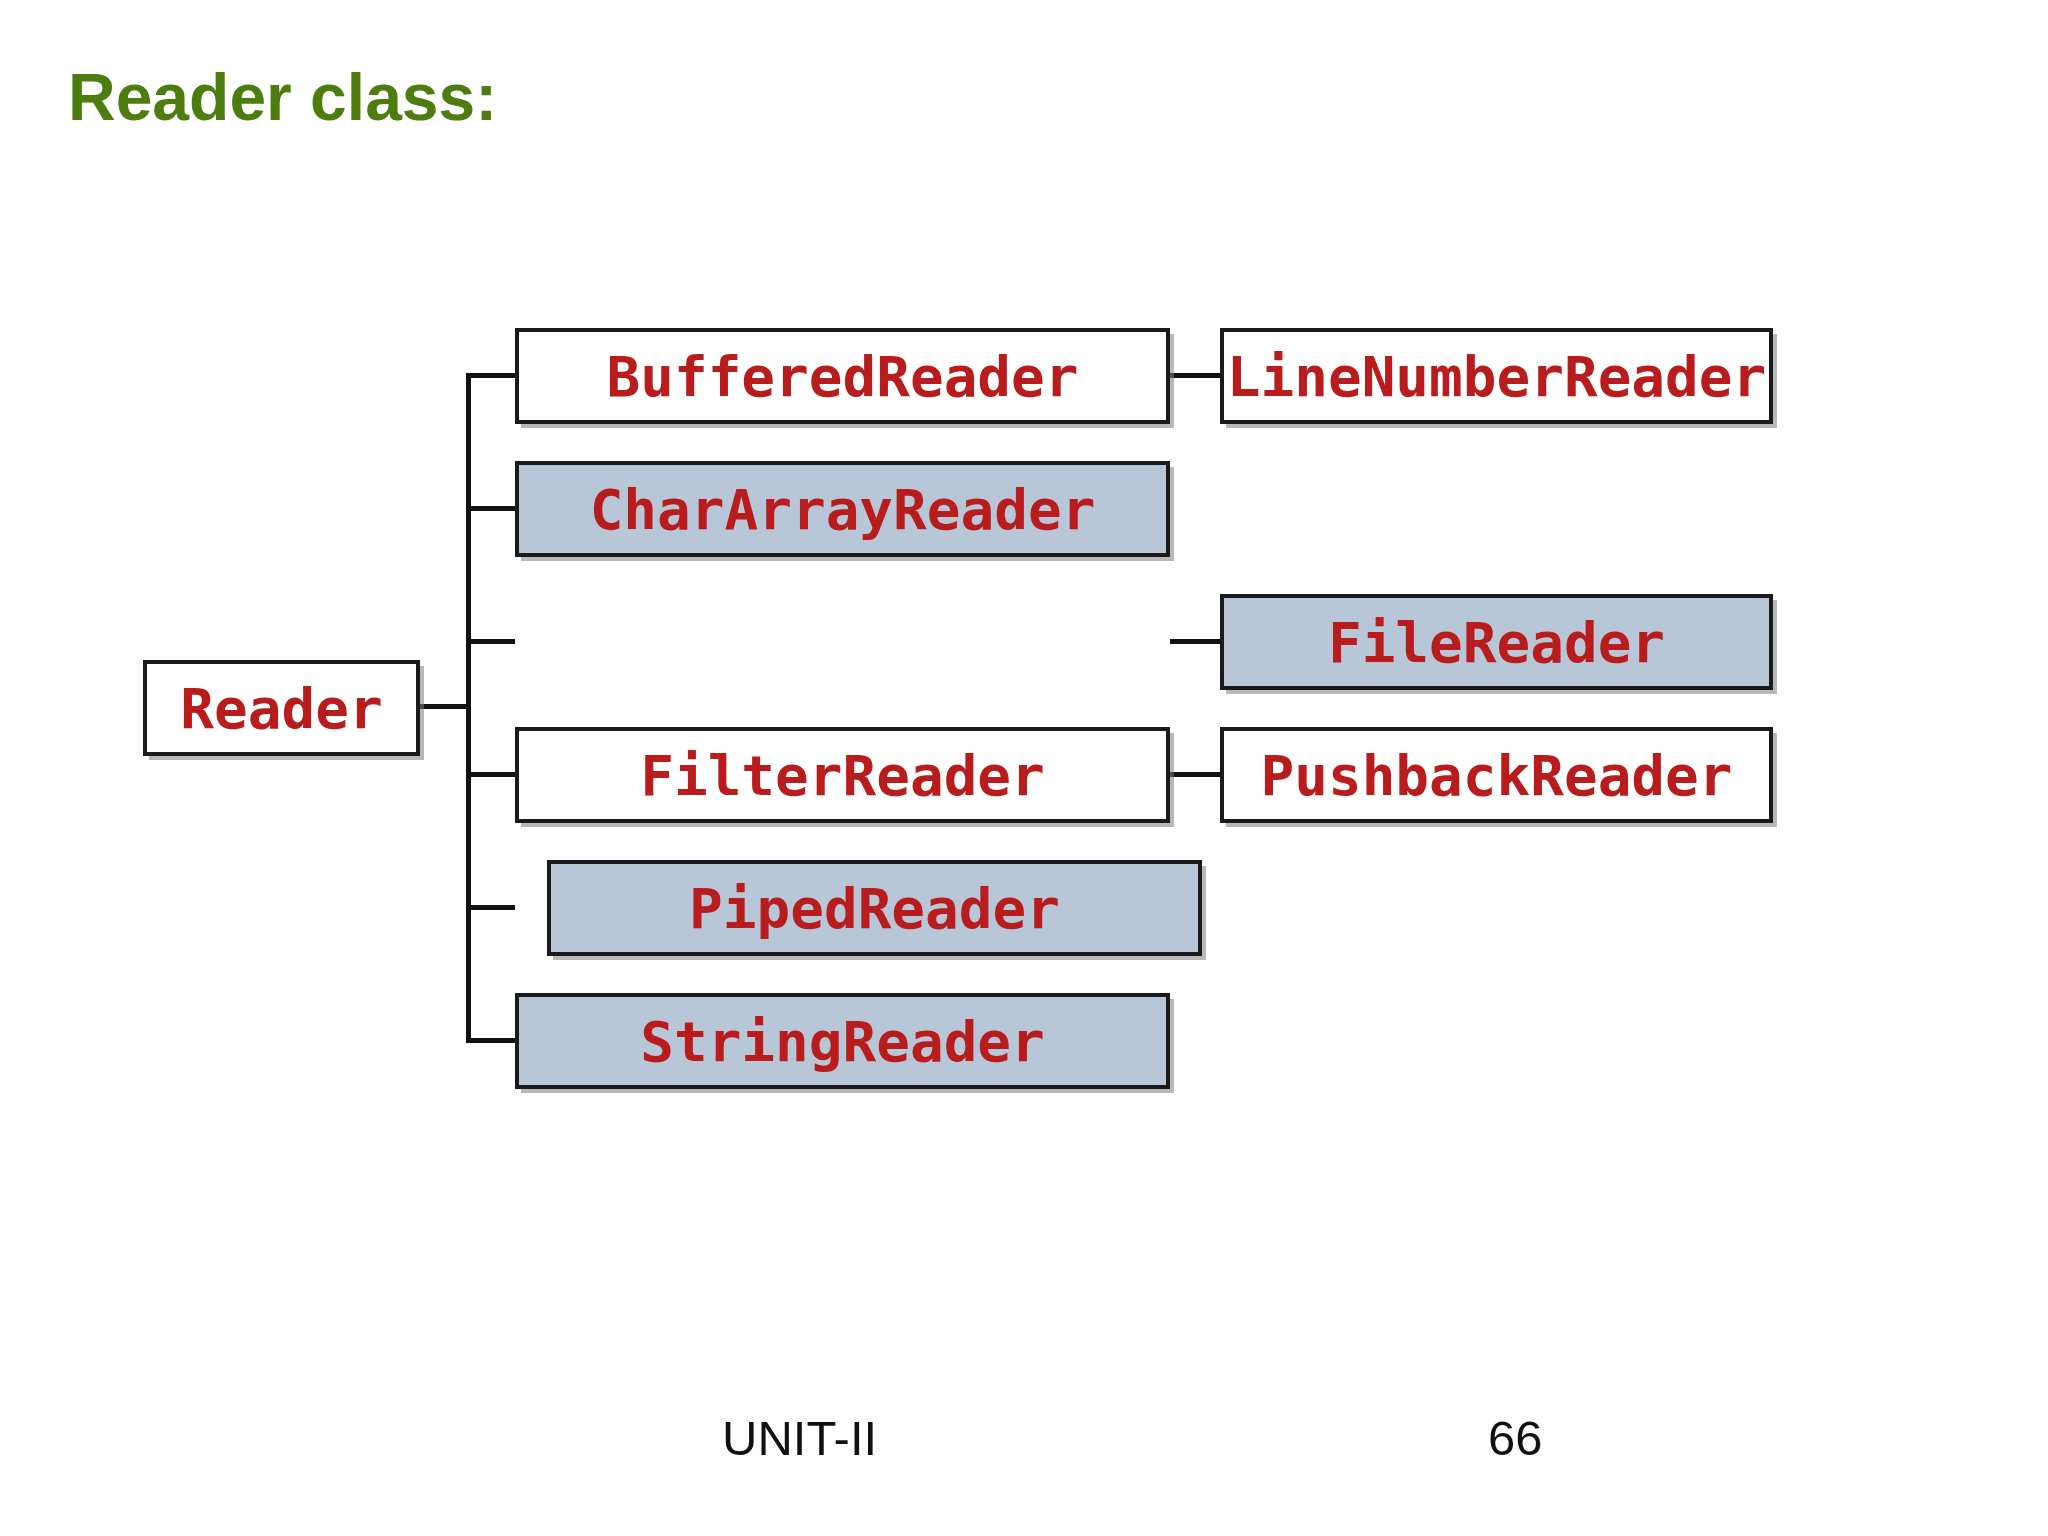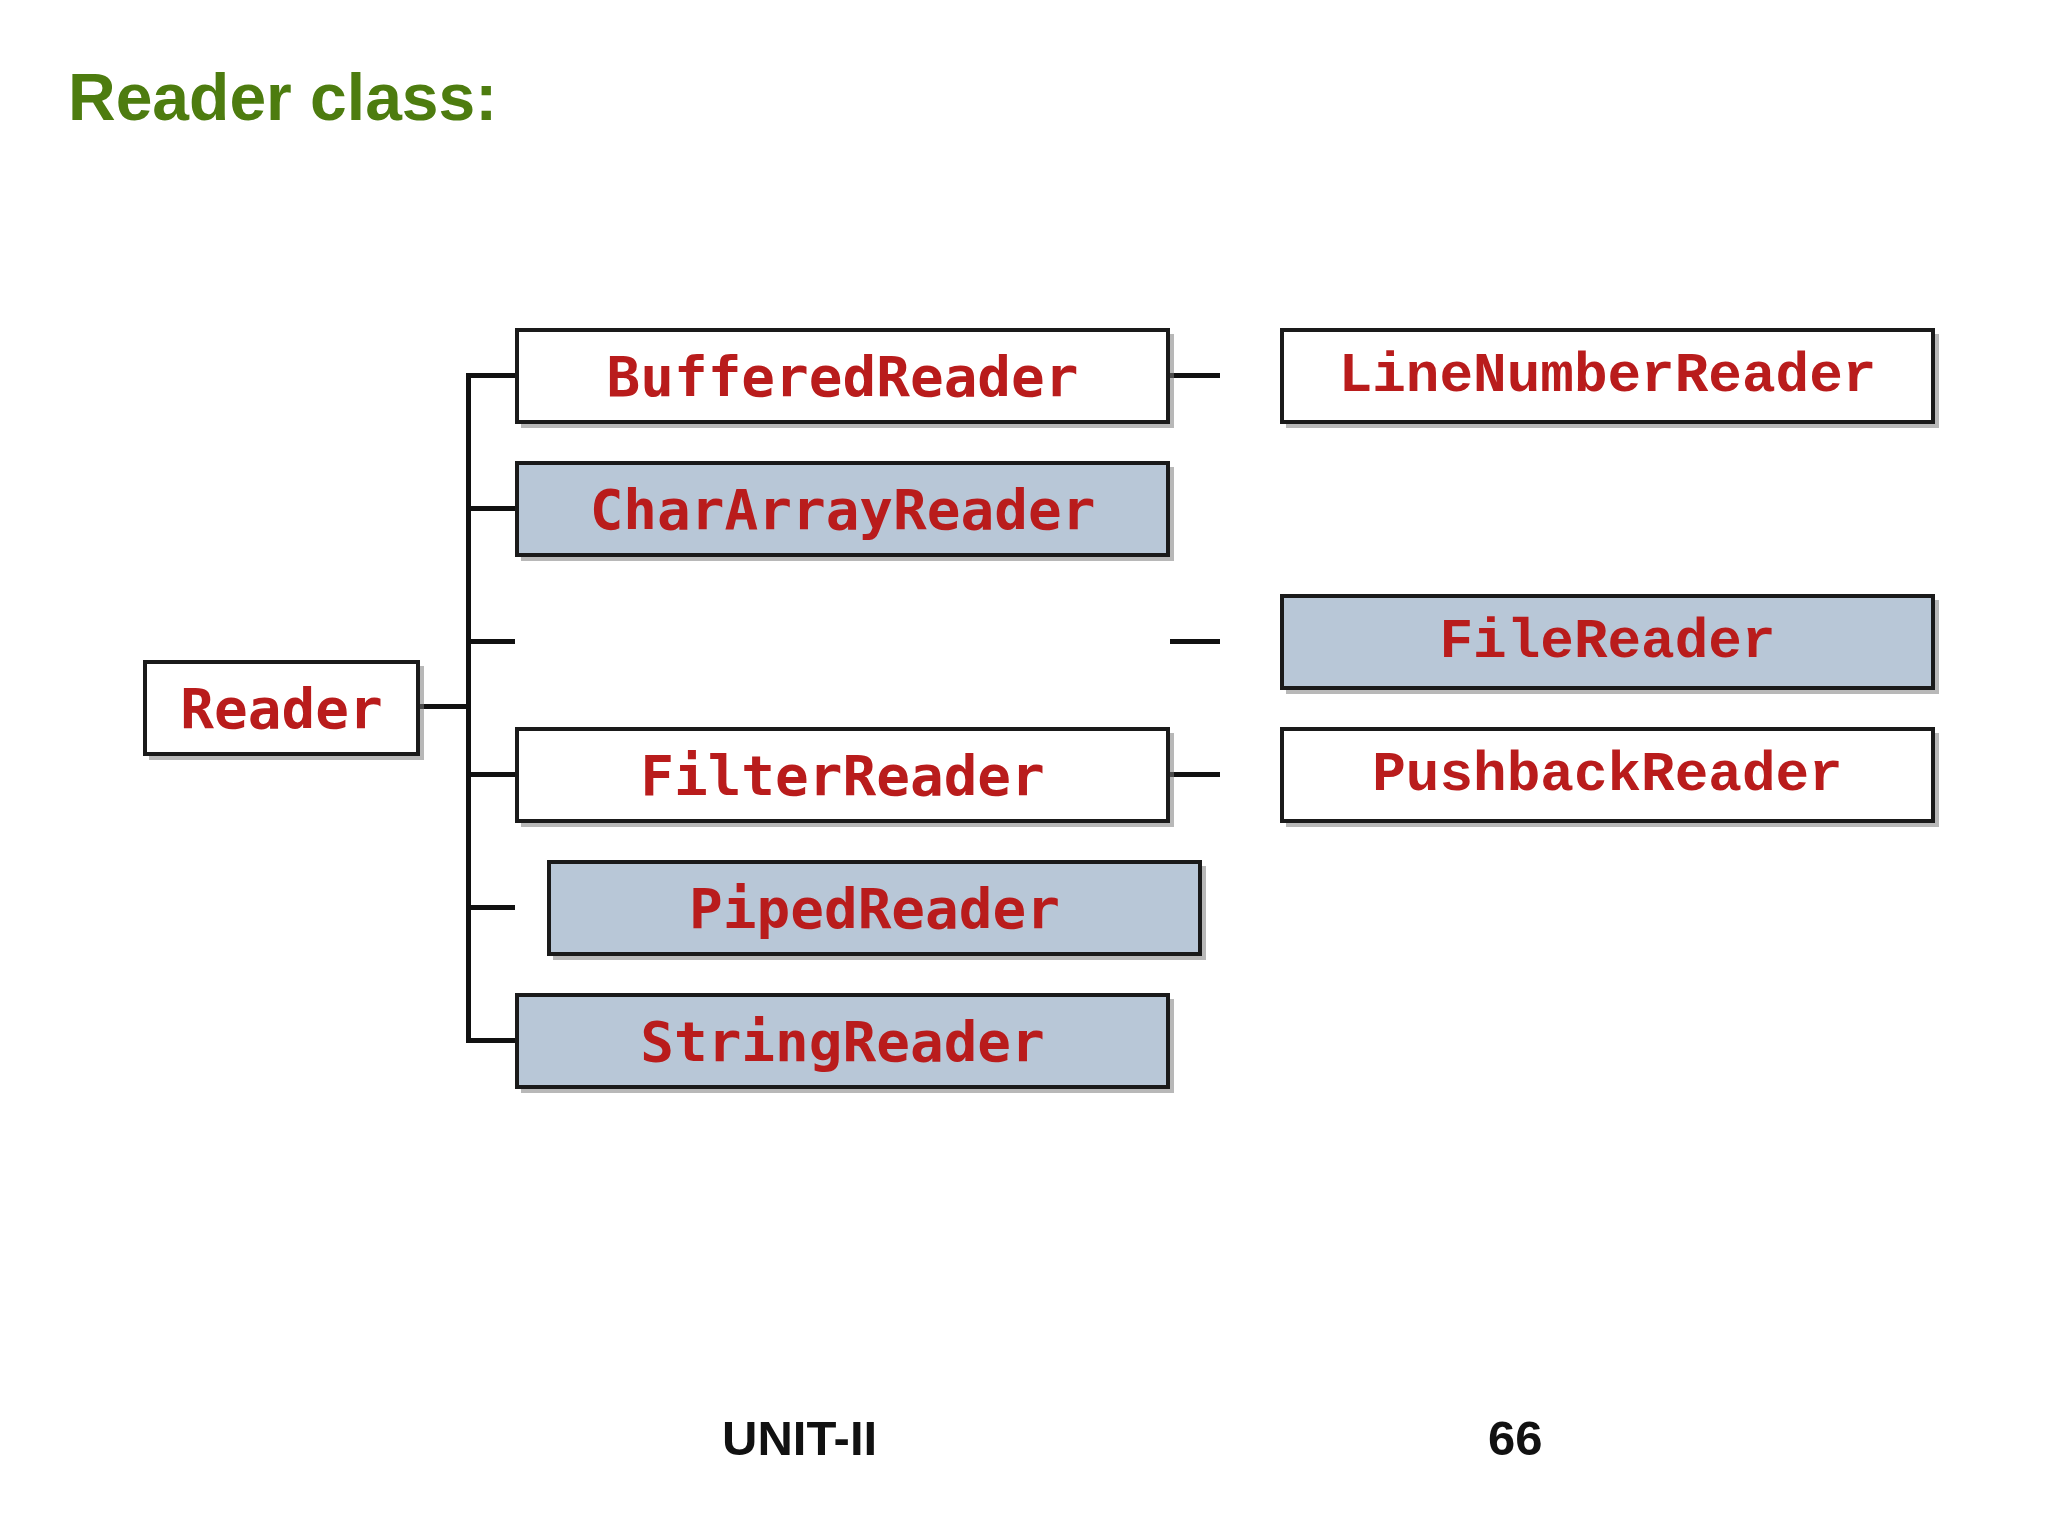--- a/index.html
+++ b/index.html
@@ -39,37 +39,37 @@
     font-size: 56px;
     color: #b91c1c;
     white-space: nowrap;
     box-shadow: 5px 5px 0 -1px rgba(125,125,125,0.55);
   }
   .class-box.highlight {
     background: #b8c7d7;
   }
   .box-root   { left: 143px;  top: 660px; width: 277px; height: 96px; }
   .col-left   { left: 515px;  width: 655px; height: 96px; }
-  .col-right  { left: 1280px; width: 655px; height: 96px; font-family: Liberation Mono, monospace; }
+  .col-right  { left: 1220px; width: 553px; height: 96px; }
   .row-1 { top: 328px; }
   .row-2 { top: 461px; }
   .row-3 { top: 594px; }
   .row-4 { top: 727px; }
   .row-5 { top: 860px; margin-left: 32px; }
   .row-6 { top: 993px; }
   .line {
     position: absolute;
     background: #111111;
   }
   .footer-text {
     position: absolute;
     top: 1414px;
     font-size: 49px;
     line-height: 1;
-    font-weight: bold;
+    font-weight: normal;
     color: #111111;
     white-space: nowrap;
   }
   .footer-section { left: 722px; }
   .footer-page    { left: 1488px; }
 </style>
 </head>
 <body>
 
 <div class="slide">

